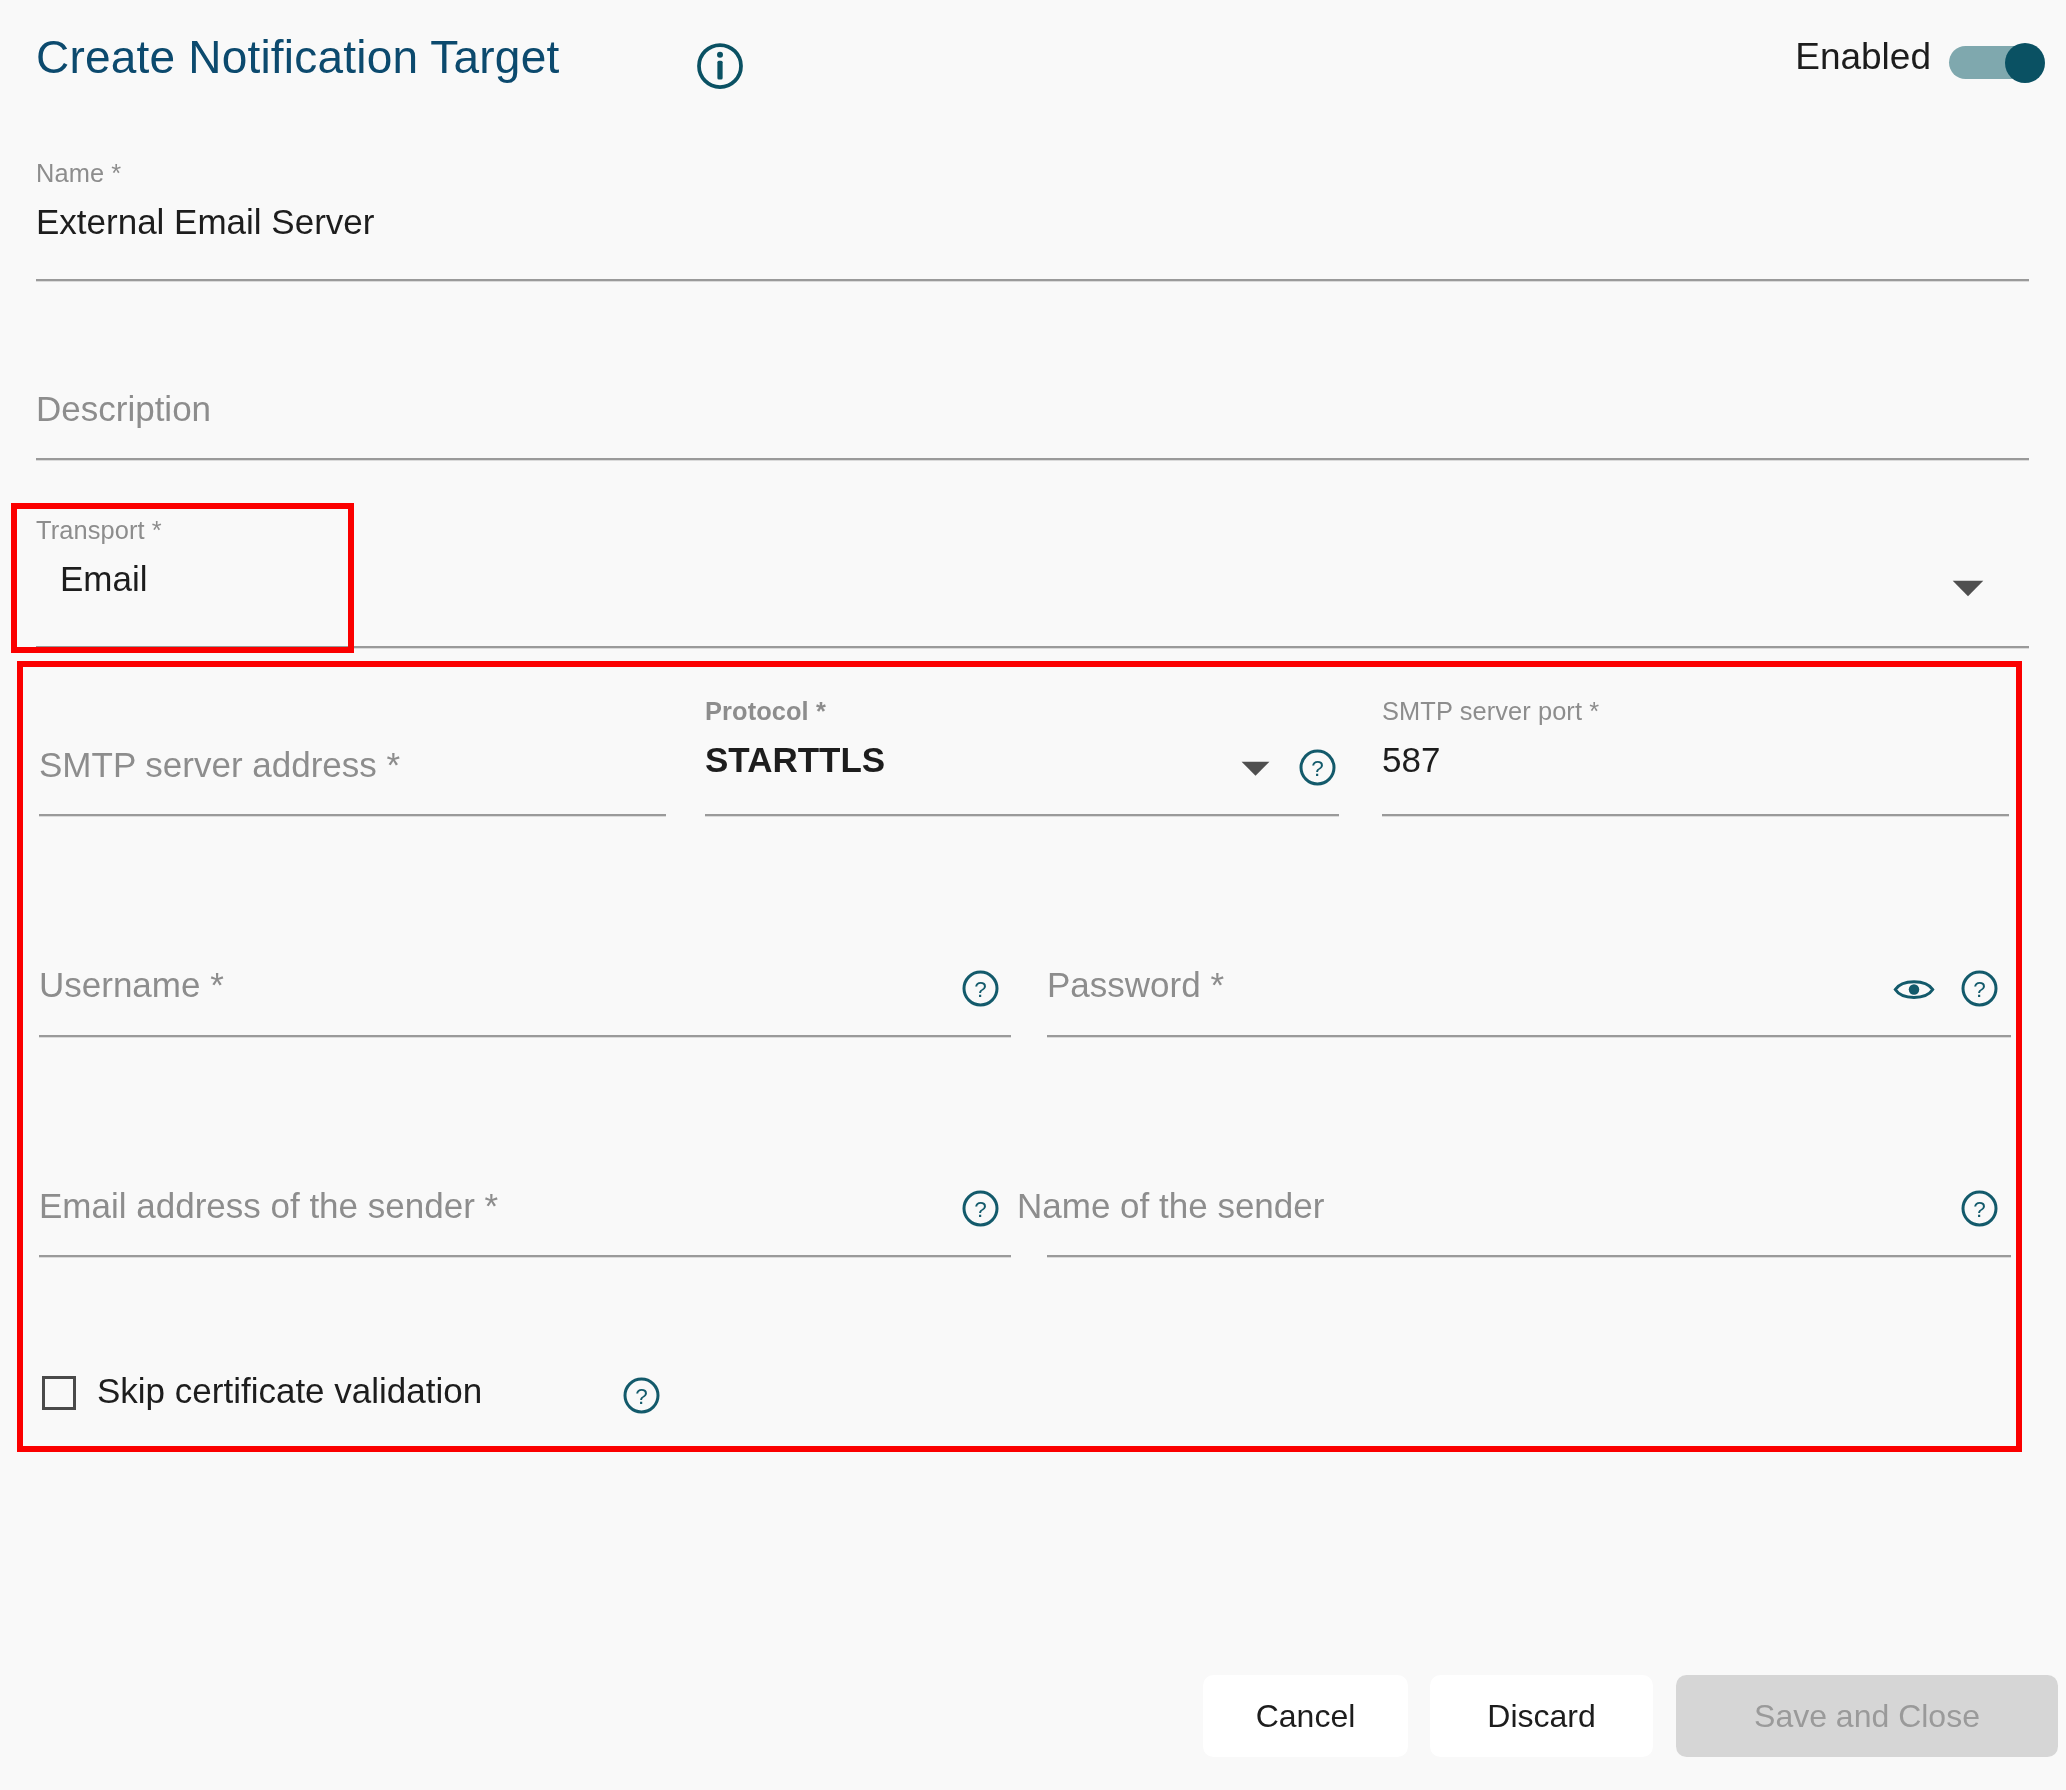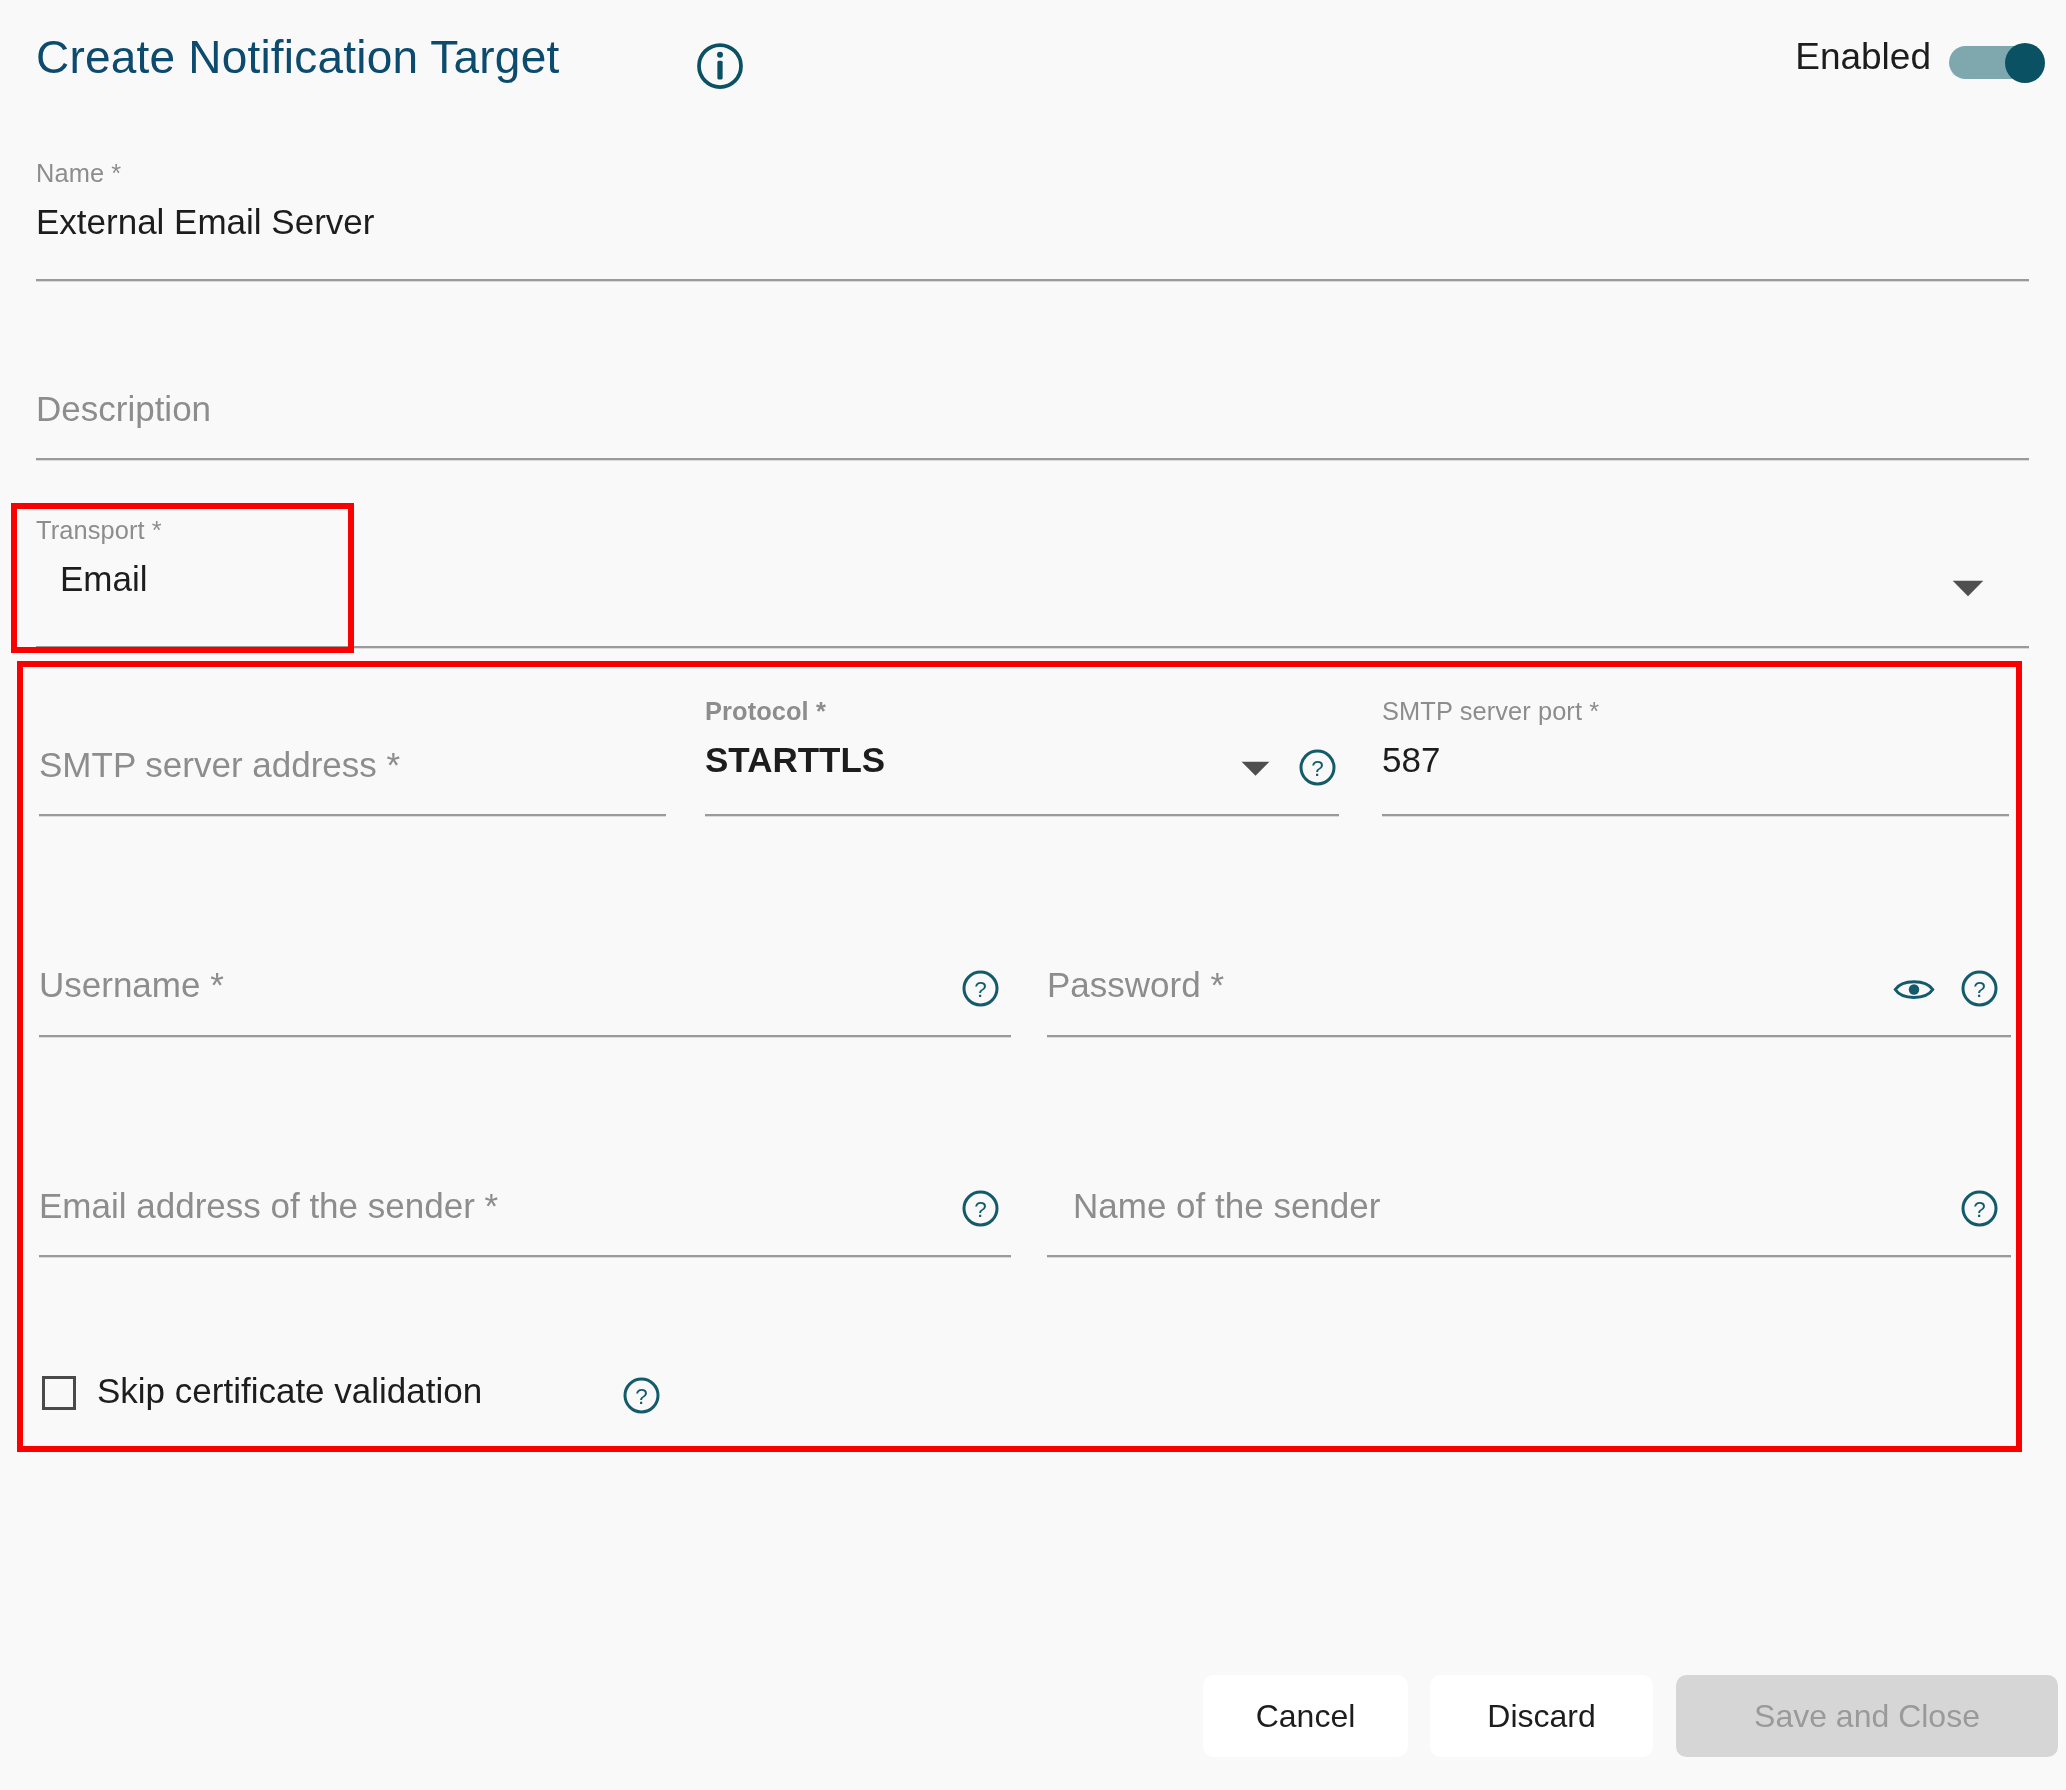--- a/index.html
+++ b/index.html
@@ -235,21 +235,21 @@
   <div class="field-placeholder">Email address of the sender *</div>
 </div>
 <span class="help-icon" style="left:961px; top:1189px;">
   <svg viewBox="0 0 52 52" width="39" height="39" aria-hidden="true">
     <circle cx="26" cy="26" r="22" fill="none" stroke="#135a6b" stroke-width="4"></circle>
     <text x="26" y="37" text-anchor="middle" font-family="Liberation Sans, sans-serif" font-size="30" fill="#135a6b">?</text>
   </svg>
 </span>
 <div class="underline" style="left:39px; top:1255px; width:972px;"></div>
 
-<div class="row" style="left:1073px; top:1186px;">
+<div class="row" style="left:1017px; top:1186px;">
   <div class="field-placeholder">Name of the sender</div>
 </div>
 <span class="help-icon" style="left:1960px; top:1189px;">
   <svg viewBox="0 0 52 52" width="39" height="39" aria-hidden="true">
     <circle cx="26" cy="26" r="22" fill="none" stroke="#135a6b" stroke-width="4"></circle>
     <text x="26" y="37" text-anchor="middle" font-family="Liberation Sans, sans-serif" font-size="30" fill="#135a6b">?</text>
   </svg>
 </span>
 <div class="underline" style="left:1047px; top:1255px; width:964px;"></div>
 

